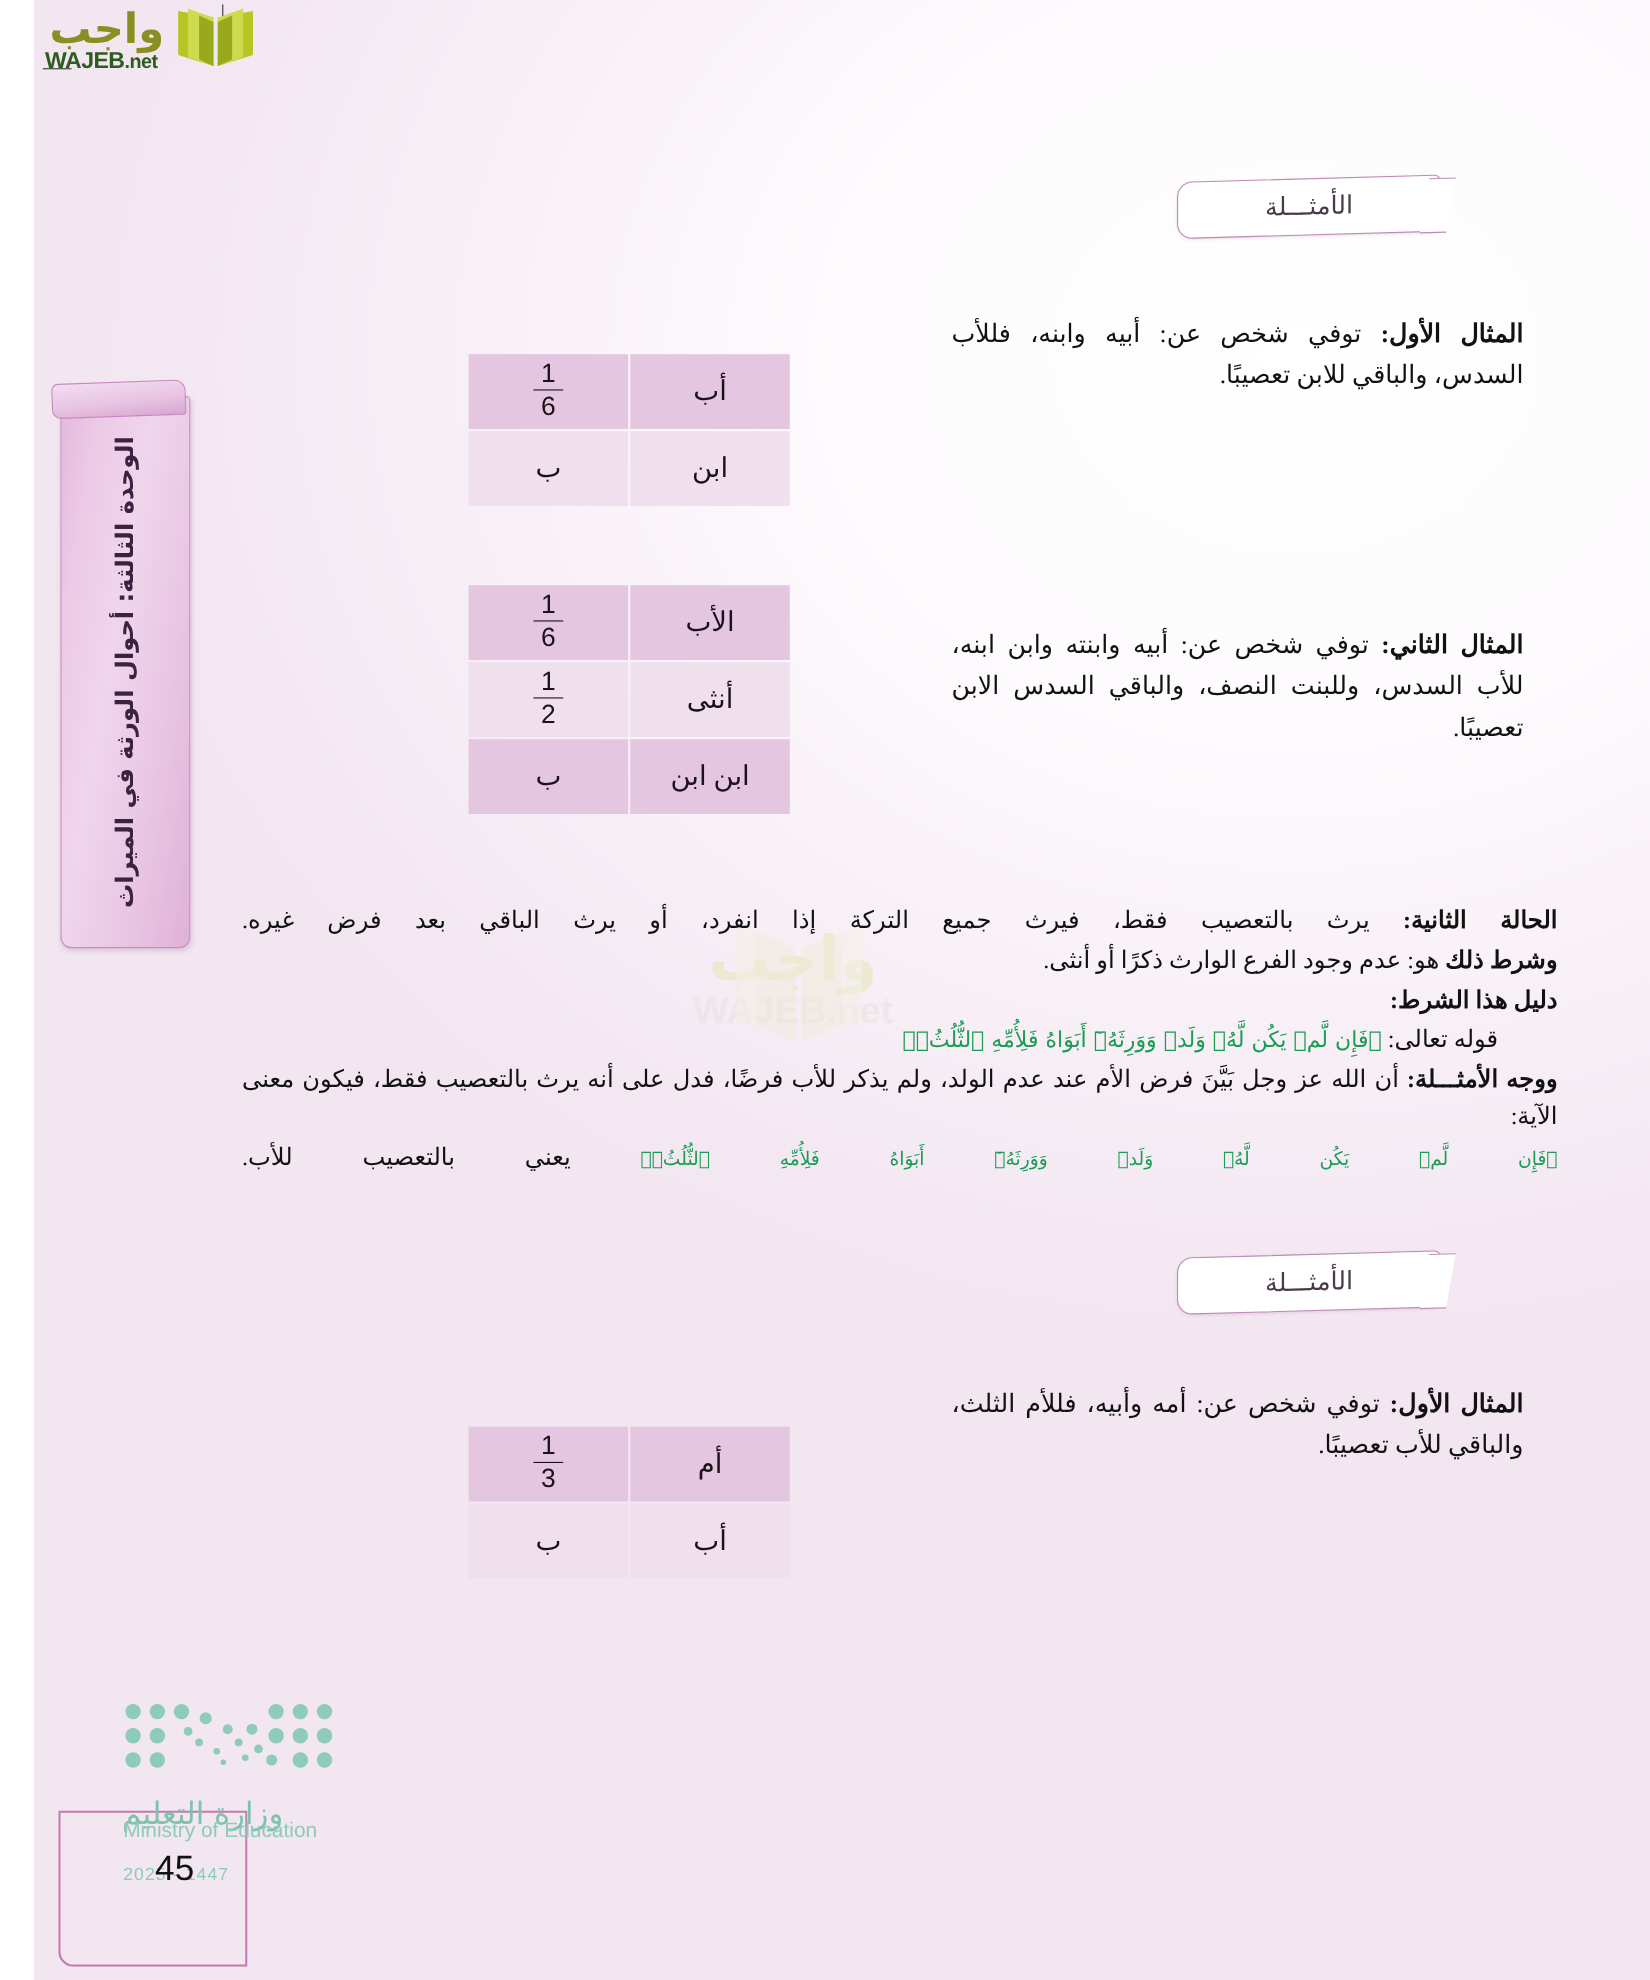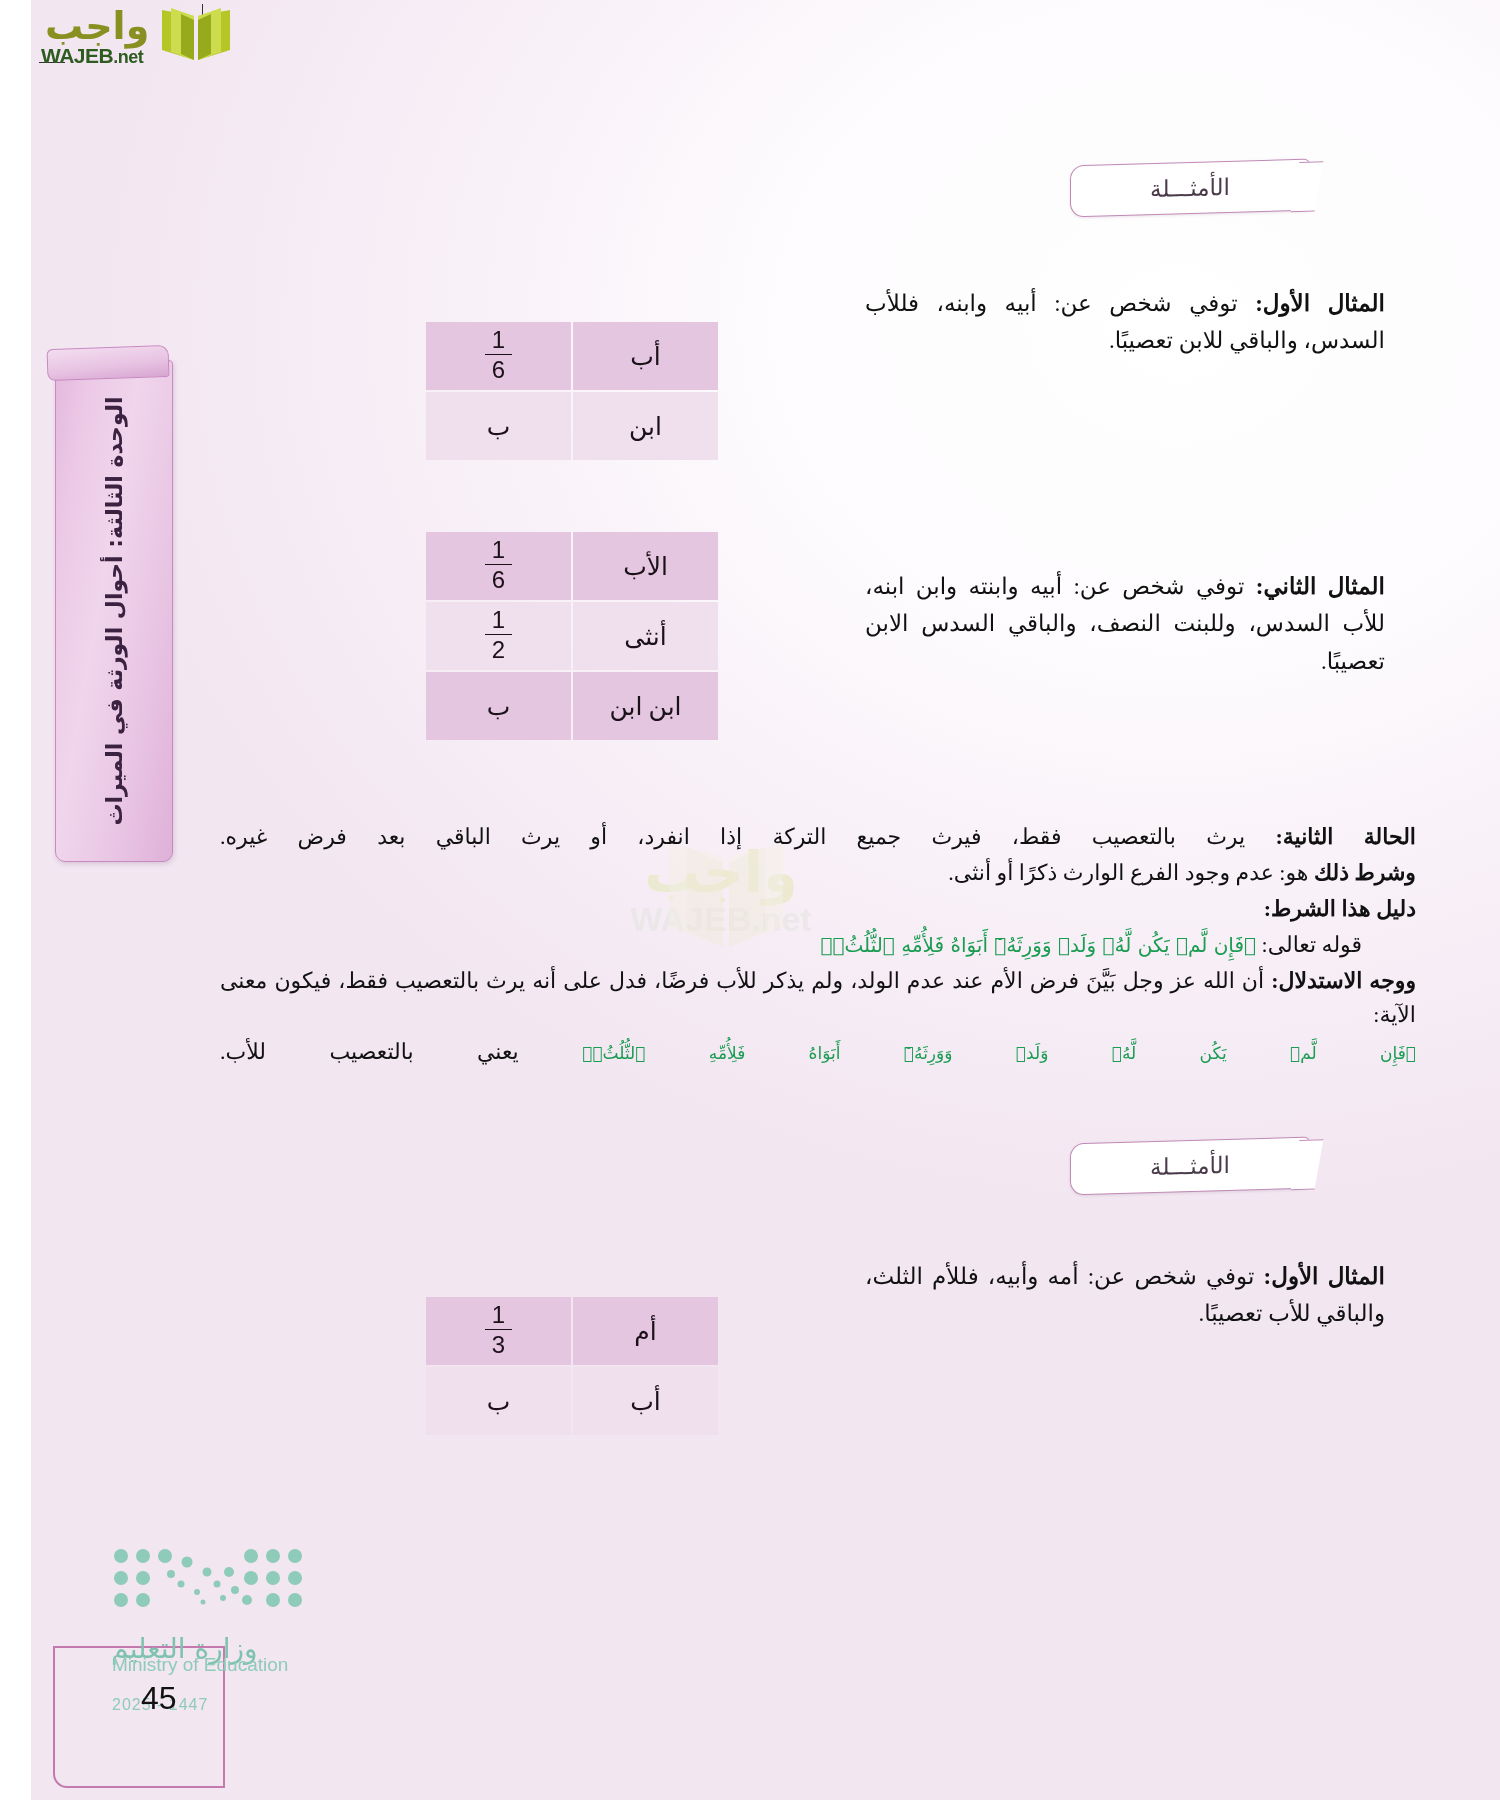--- a/index.html
+++ b/index.html
@@ -452,21 +452,21 @@
         <b>وشرط ذلك</b><span> هو: عدم وجود الفرع الوارث ذكرًا أو أنثى.</span>
       </p>
       <p class="line align-right">
         <b>دليل هذا الشرط:</b>
       </p>
       <p class="line align-right indent-1">
         <span>قوله تعالى:</span>
         <span class="ayah">﴿فَإِن لَّمۡ يَكُن لَّهُۥ وَلَدٞ وَوَرِثَهُۥٓ أَبَوَاهُ فَلِأُمِّهِ ٱلثُّلُثُۚ﴾</span>
       </p>
       <p class="line justify-full">
-        <b>ووجه الاستدلال:</b><span> أن الله عز وجل بَيَّنَ فرض الأم عند عدم الولد، ولم يذكر للأب فرضًا، فدل على أنه يرث بالتعصيب فقط، فيكون معنى الآية:</span>
+        <b>ووجه الأمثـــلة:</b><span> أن الله عز وجل بَيَّنَ فرض الأم عند عدم الولد، ولم يذكر للأب فرضًا، فدل على أنه يرث بالتعصيب فقط، فيكون معنى الآية:</span>
       </p>
       <p class="line justify-full">
         <span class="ayah ayah-sm">﴿فَإِن لَّمۡ يَكُن لَّهُۥ وَلَدٞ وَوَرِثَهُۥٓ أَبَوَاهُ فَلِأُمِّهِ ٱلثُّلُثُۚ﴾</span><span> يعني بالتعصيب للأب.</span>
       </p>
     </div>
 
     <div class="section-tab" style="right:190px; top:1140px;">
       <div class="tab-shape"></div>
       <div class="tab-text">الأمثـــلة</div>
     </div>

